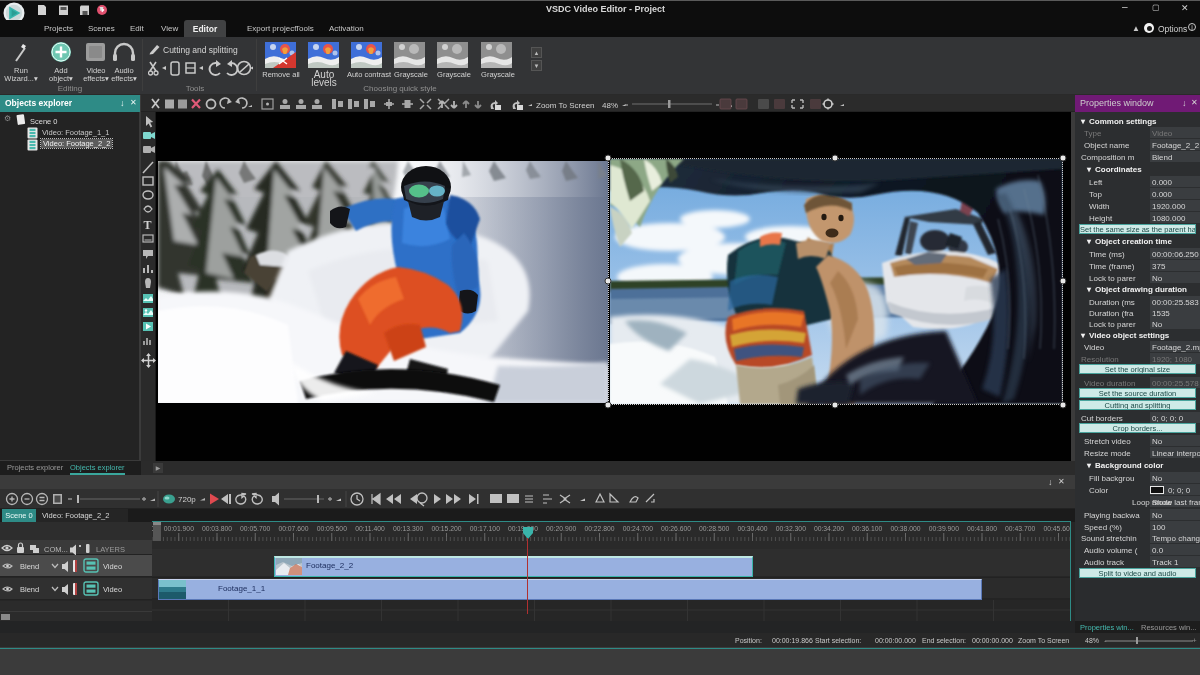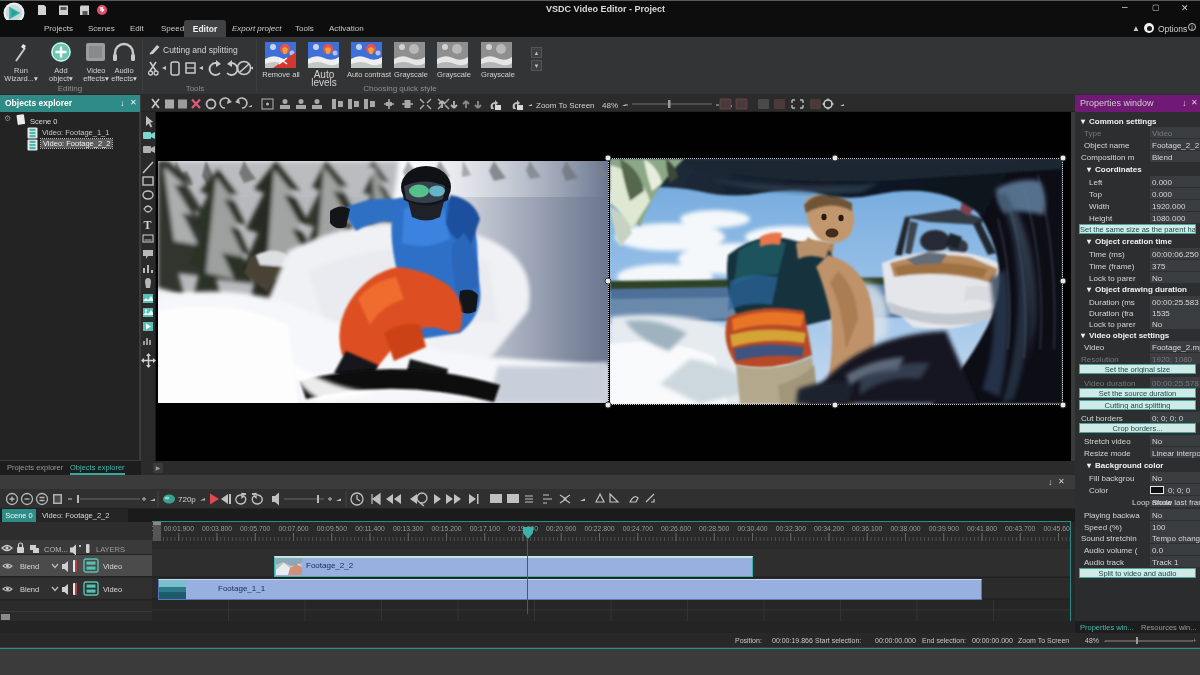--- a/index.html
+++ b/index.html
@@ -80,23 +80,23 @@
     </g>
     <circle cx="65" cy="5" r="5" fill="#e0506e"></circle>
     <path d="M63,5 l3.4,0 M64.8,3.2 l1.8,1.8 -1.8,1.8" stroke="#fff" stroke-width="1.2" fill="none"></path>
   </svg>
   <div class="abs" style="left:98px; top:5px; color:#e0e0e0; font-size:7px;">▼</div>
 
   <div class="abs" id="menubar"></div>
   <div class="abs menu-item" style="left:44px;">Projects</div>
   <div class="abs menu-item" style="left:88px;">Scenes</div>
   <div class="abs menu-item" style="left:130px;">Edit</div>
-  <div class="abs menu-item" style="left:161px;">Speed</div>
+  <div class="abs menu-item" style="left:161px;">View</div>
   <div class="abs" id="editor-tab">Editor</div>
-  <div class="abs menu-item" style="left:232px;font-style:italic;">Export project</div>
+  <div class="abs menu-item" style="left:247px;">Export project</div>
   <div class="abs menu-item" style="left:295px;">Tools</div>
   <div class="abs menu-item" style="left:329px;">Activation</div>
 
   <div class="abs" id="ribbon"></div>
   <div class="abs ribbon-sep" style="left:142px; top:39px;"></div>
   <div class="abs ribbon-sep" style="left:256px; top:39px;"></div>
   <div class="abs glabel" style="left:30px; width:80px;">Editing</div>
   <div class="abs glabel" style="left:155px; width:80px;">Tools</div>
   <div class="abs glabel" style="left:330px; width:140px;">Choosing quick style</div>
 

